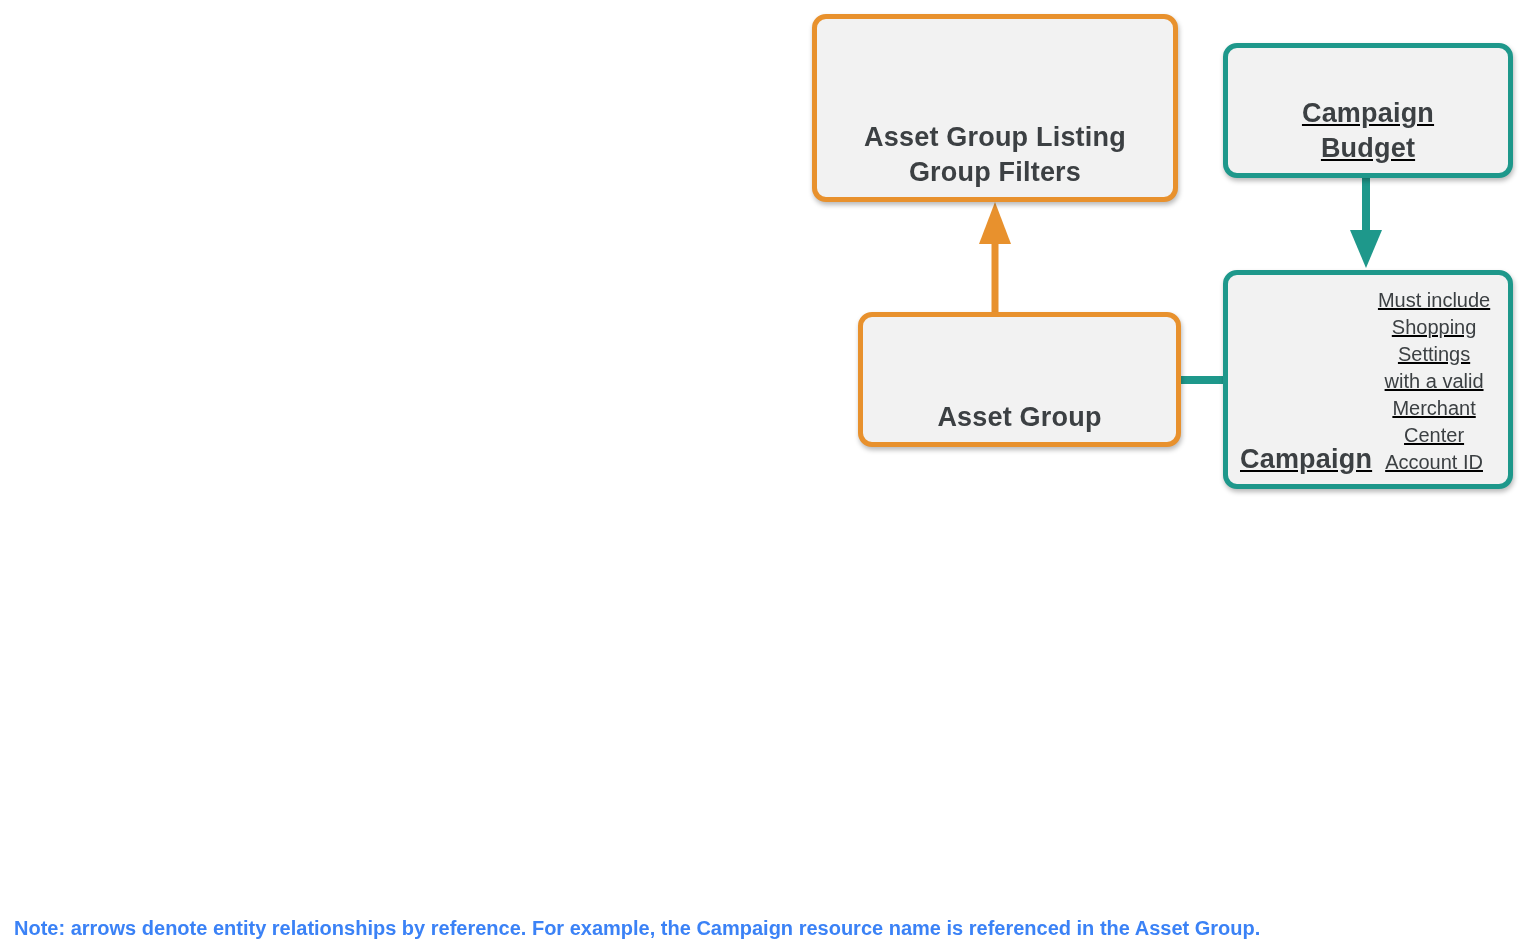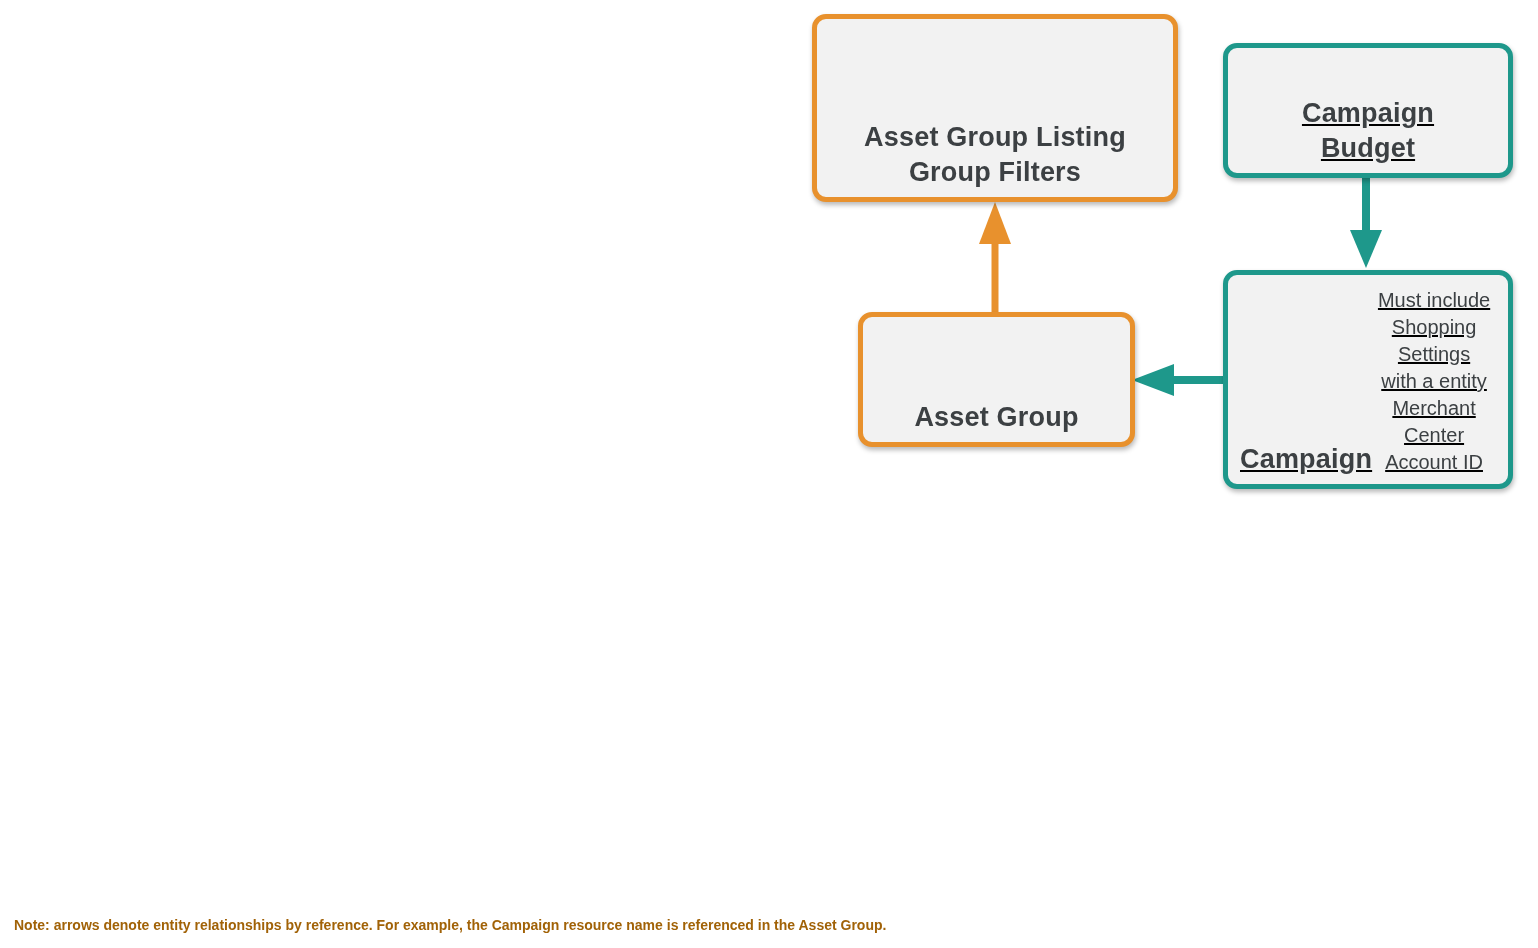--- a/index.html
+++ b/index.html
@@ -50,28 +50,28 @@
     font-size: 20px;
     font-weight: 400;
     color: #3C4043;
     line-height: 1.35;
     white-space: pre-line;
     margin-top: 6px;
   }
   #node-aglgf          { left: 812px;  top: 14px;  width: 366px; height: 188px; }
   #node-campaign-budget{ left: 1223px; top: 43px;  width: 290px; height: 135px; }
   #node-campaign       { left: 1223px; top: 270px; width: 290px; height: 219px; }
-  #node-asset-group    { left: 858px;  top: 312px; width: 277px; height: 135px; }
+  #node-asset-group    { left: 858px;  top: 312px; width: 323px; height: 135px; }
   .footnote {
     position: absolute;
     left: 14px;
     top: 917px;
-    font-size: 14px;
+    font-size: 20px;
     font-weight: bold;
-    color: #a16207;
+    color: #3b82f6;
     z-index: 3;
     white-space: nowrap;
   }
 </style>
 </head>
 <body>
 
 <div class="canvas">
 
   <svg class="arrow-layer" width="1538" height="948" viewBox="0 0 1538 948">
@@ -99,21 +99,21 @@
 
   <div class="node teal" id="node-campaign-budget">
     <div class="node-title">Campaign
 Budget</div>
   </div>
 
   <div class="node teal" id="node-campaign">
     <div class="node-title">Campaign</div>
     <div class="node-subtitle">Must include
 Shopping Settings
-with a entity Merchant
+with a valid Merchant
 Center Account ID</div>
   </div>
 
   <div class="node orange" id="node-asset-group">
     <div class="node-title">Asset Group</div>
   </div>
 
   <div class="footnote">Note: arrows denote entity relationships by reference. For example, the Campaign resource name is referenced in the Asset Group.</div>
 
 </div>

